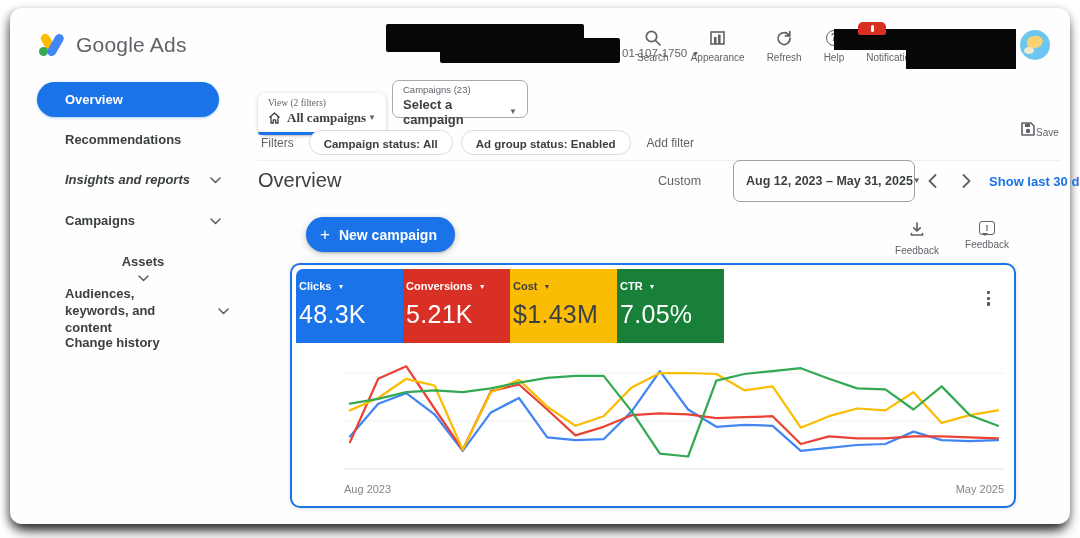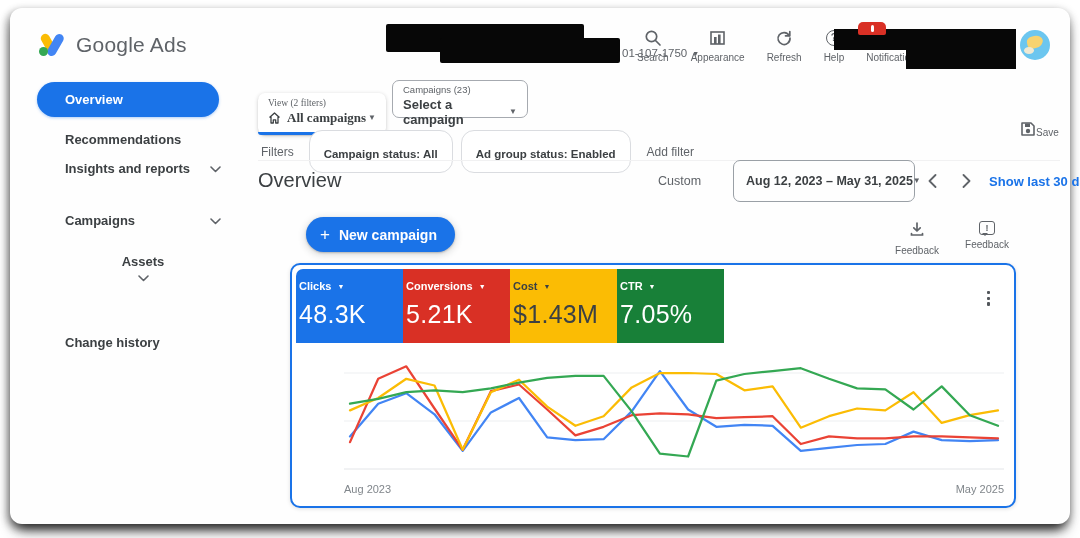--- a/index.html
+++ b/index.html
@@ -46,21 +46,21 @@
   .card-view { left:248px; top:85px; width:128px; height:42px; box-shadow:0 1px 1px rgba(0,0,0,0.12), 0 1px 4px rgba(0,0,0,0.18); padding:5px 10px 0 10px;font-family:Liberation Serif, serif; }
   .card-view .bluebar { position:absolute; left:0; right:0; bottom:0; height:3px; background:#1a73e8; border-radius:0 0 6px 6px; }
   .card-camp { left:382px; top:72px; width:136px; height:38px; border:1px solid #a6aab0; padding:3px 10px 0 10px; }
   .scope-label { font-size:9.5px; color:#5f6368; }
   .scope-value { display:flex; align-items:center; margin-top:2px; font-size:13px; font-weight:bold; color:#3c4043; }
   .scope-value .home { margin-right:6px; display:flex; }
   .scope-value .caret { margin-left:auto; font-size:8px; }
   
   .filters-row { position:absolute; left:251px; top:122px; display:flex; align-items:center; }
   .filters-label { font-size:12px; color:#5f6368; margin-right:15px; }
-  .chip { border:1px solid #dadce0; border-radius:13px; height:43px; line-height:23px; padding:12px 14px; font-size:11.5px; font-weight:bold; color:#3c4043; margin-right:8px; cursor:pointer; background:#fff; }
+  .chip { border:1px solid #dadce0; border-radius:13px; height:25px; line-height:23px; padding:2px 14px; font-size:11.5px; font-weight:bold; color:#3c4043; margin-right:8px; cursor:pointer; background:#fff; }
   .add-filter { font-size:12px; color:#5f6368; margin-left:8px; cursor:pointer; }
   .save-block { position:absolute; left:1010px; top:113px; width:46px; display:flex; flex-direction:row; align-items:center; cursor:pointer; }
   .save-block .ilabel { font-size:10px; color:#5f6368; margin-top:3px; }
   .toolbar-divider { position:absolute; left:248px; right:10px; top:152px; height:1px; background:#f1f1f2; }
   
   .page-title { position:absolute; left:248px; top:161px; font-size:20px; color:#3c4043; }
   .date-cluster { position:absolute; left:648px; top:155px; height:36px; display:flex; align-items:center; }
   .date-mode { font-size:12.5px; color:#5f6368; margin-right:32px; }
   .date-box { border:1px solid #9aa0a6; border-radius:7px; height:42px; display:flex; align-items:center; padding:0 12px; width:182px; cursor:pointer; }
   .date-text { font-size:12.5px; font-weight:bold; color:#3c4043; white-space:nowrap; }
@@ -163,41 +163,47 @@
       <div class="land"></div>
         <div class="land2"></div>
     </div>
 
     <div class="side-item pill-selected">Overview</div>
 
     <div class="side-item nav-row" style="top:123px;">
       <span class="nav-label">Recommendations</span>
     </div>
 
-    <div class="side-item nav-row" style="top:152px;">
+    <div class="side-item nav-row" style="top:163px;font-style:italic;">
       <span class="nav-label">Insights and reports</span>
       <span class="chev"><svg width="11" height="7" viewBox="0 0 11 7">
             <polyline points="1,1 5.5,5.5 10,1" fill="none" stroke="#5f6368" stroke-width="1.6" stroke-linecap="round" stroke-linejoin="round"></polyline>
           </svg></span>
     </div>
 
     <div class="side-item nav-row" style="top:204px;">
       <span class="nav-label">Campaigns</span>
       <span class="chev"><svg width="11" height="7" viewBox="0 0 11 7">
             <polyline points="1,1 5.5,5.5 10,1" fill="none" stroke="#5f6368" stroke-width="1.6" stroke-linecap="round" stroke-linejoin="round"></polyline>
           </svg></span>
     </div>
 
     <div class="side-item nav-row" style="top:245px;flex-direction:column;">
       <span class="nav-label">Assets</span>
       <span class="chev"><svg width="11" height="7" viewBox="0 0 11 7">
             <polyline points="1,1 5.5,5.5 10,1" fill="none" stroke="#5f6368" stroke-width="1.6" stroke-linecap="round" stroke-linejoin="round"></polyline>
           </svg></span>
     </div>
 
+    <div class="side-item nav-row" style="top:277px; width:164px;">
+      <span class="nav-label" style="width:132px;">Audiences, keywords, and content</span>
+      <span class="chev"><svg width="11" height="7" viewBox="0 0 11 7">
+            <polyline points="1,1 5.5,5.5 10,1" fill="none" stroke="#5f6368" stroke-width="1.6" stroke-linecap="round" stroke-linejoin="round"></polyline>
+          </svg></span>
+    </div>
 
     <div class="side-item nav-row" style="top:326px;">
       <span class="nav-label">Change history</span>
     </div>
 
     <div class="scope-card card-view">
       <div class="scope-label">View (2 filters)</div>
       <div class="scope-value">
         <span class="home">
           <svg width="13" height="12" viewBox="0 0 13 12">

